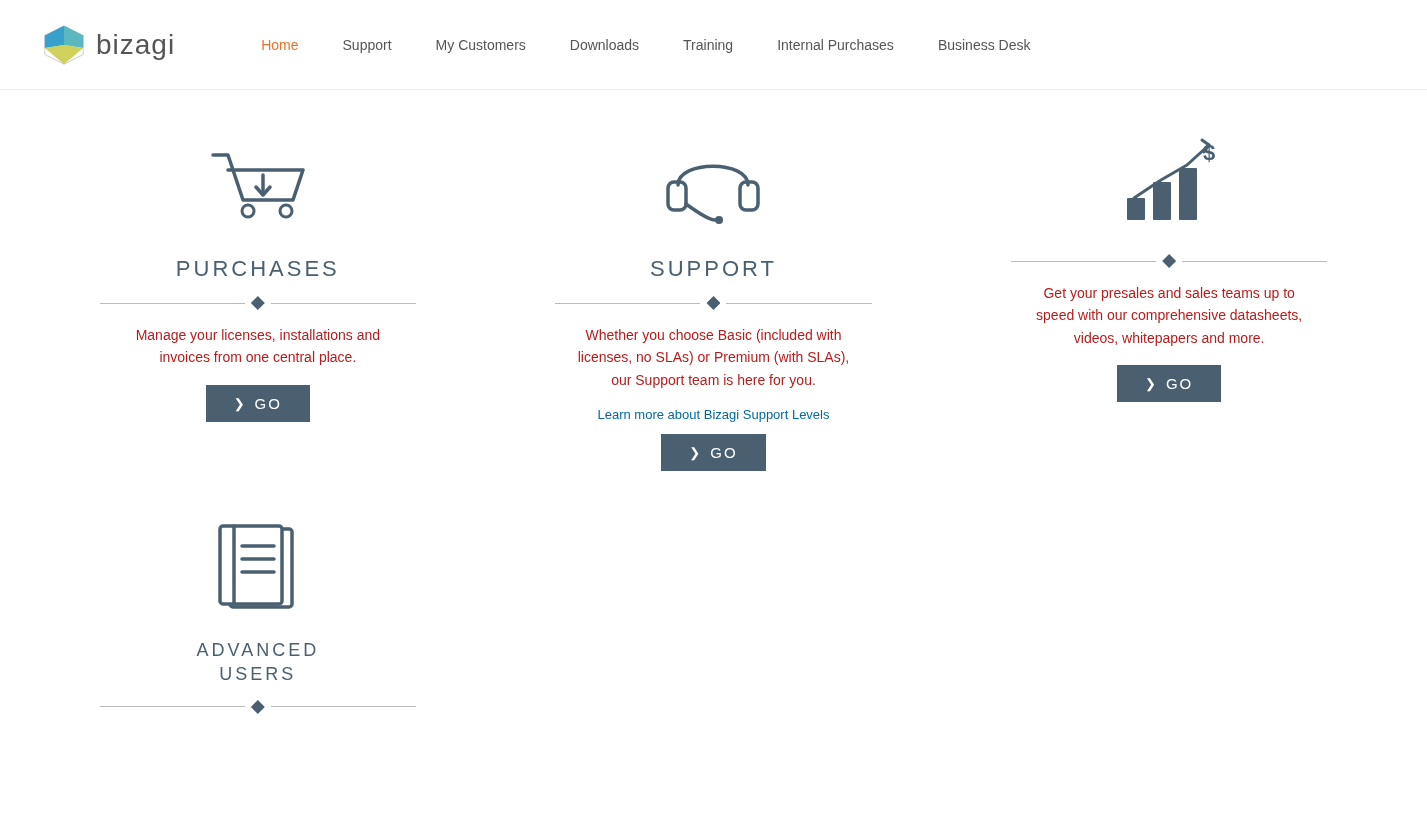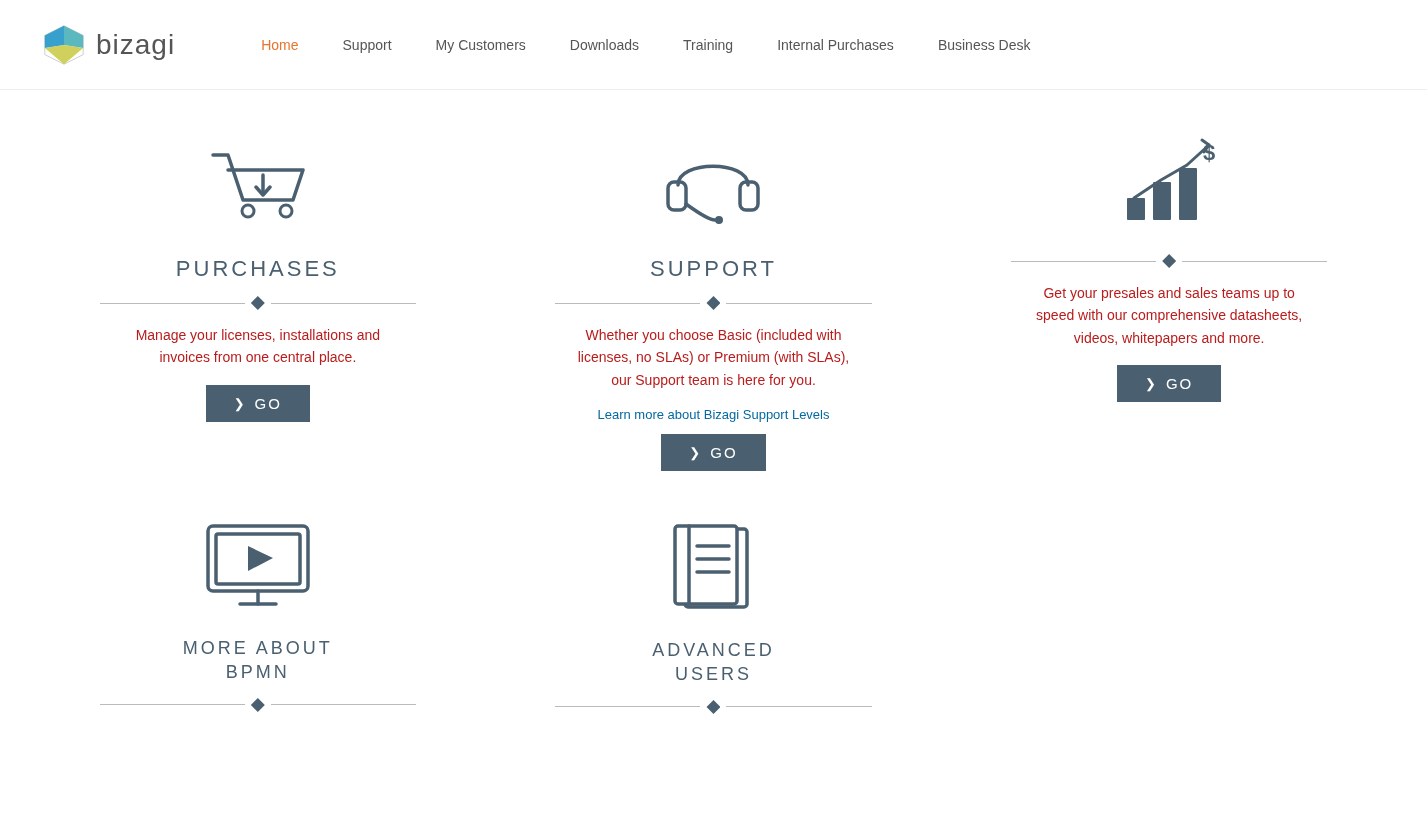--- a/index.html
+++ b/index.html
@@ -249,41 +249,20 @@
         <div class="divider-diamond"></div>
         <div class="divider-line"></div>
       </div>
       <p class="card-desc">Get your presales and sales teams up to speed with our comprehensive datasheets, videos, whitepapers and more.</p>
       <button class="go-btn">
         <span class="go-btn-arrow">❯</span>
         <span>GO</span>
       </button>
     </div>
 
-    <div class="card">
-      <div class="card-icon">
-        <svg viewBox="0 0 120 100" xmlns="http://www.w3.org/2000/svg" fill="none" stroke="#4a6070" stroke-width="3.5" stroke-linecap="round" stroke-linejoin="round">
-
-          <rect x="10" y="10" width="100" height="65" rx="5"></rect>
-
-          <rect x="18" y="18" width="84" height="50" rx="2"></rect>
-
-          <polygon points="50,30 50,55 75,42" fill="#4a6070" stroke="none"></polygon>
-
-          <line x1="60" y1="75" x2="60" y2="88"></line>
-          <line x1="42" y1="88" x2="78" y2="88"></line>
-        </svg>
-      </div>
-      <div class="card-title" style="font-size:18px; line-height:1.3;">MORE ABOUT<br>BPMN</div>
-      <div class="card-divider">
-        <div class="divider-line"></div>
-        <div class="divider-diamond"></div>
-        <div class="divider-line"></div>
-      </div>
-    </div>
 
 
     <div class="card">
       <div class="card-icon">
         <svg viewBox="0 0 120 110" xmlns="http://www.w3.org/2000/svg" fill="none" stroke="#4a6070" stroke-width="3.5" stroke-linecap="round" stroke-linejoin="round">
 
           <rect x="32" y="18" width="62" height="78" rx="3" fill="white" stroke="#4a6070"></rect>
 
           <rect x="22" y="15" width="62" height="78" rx="3" fill="white" stroke="#4a6070"></rect>
 

